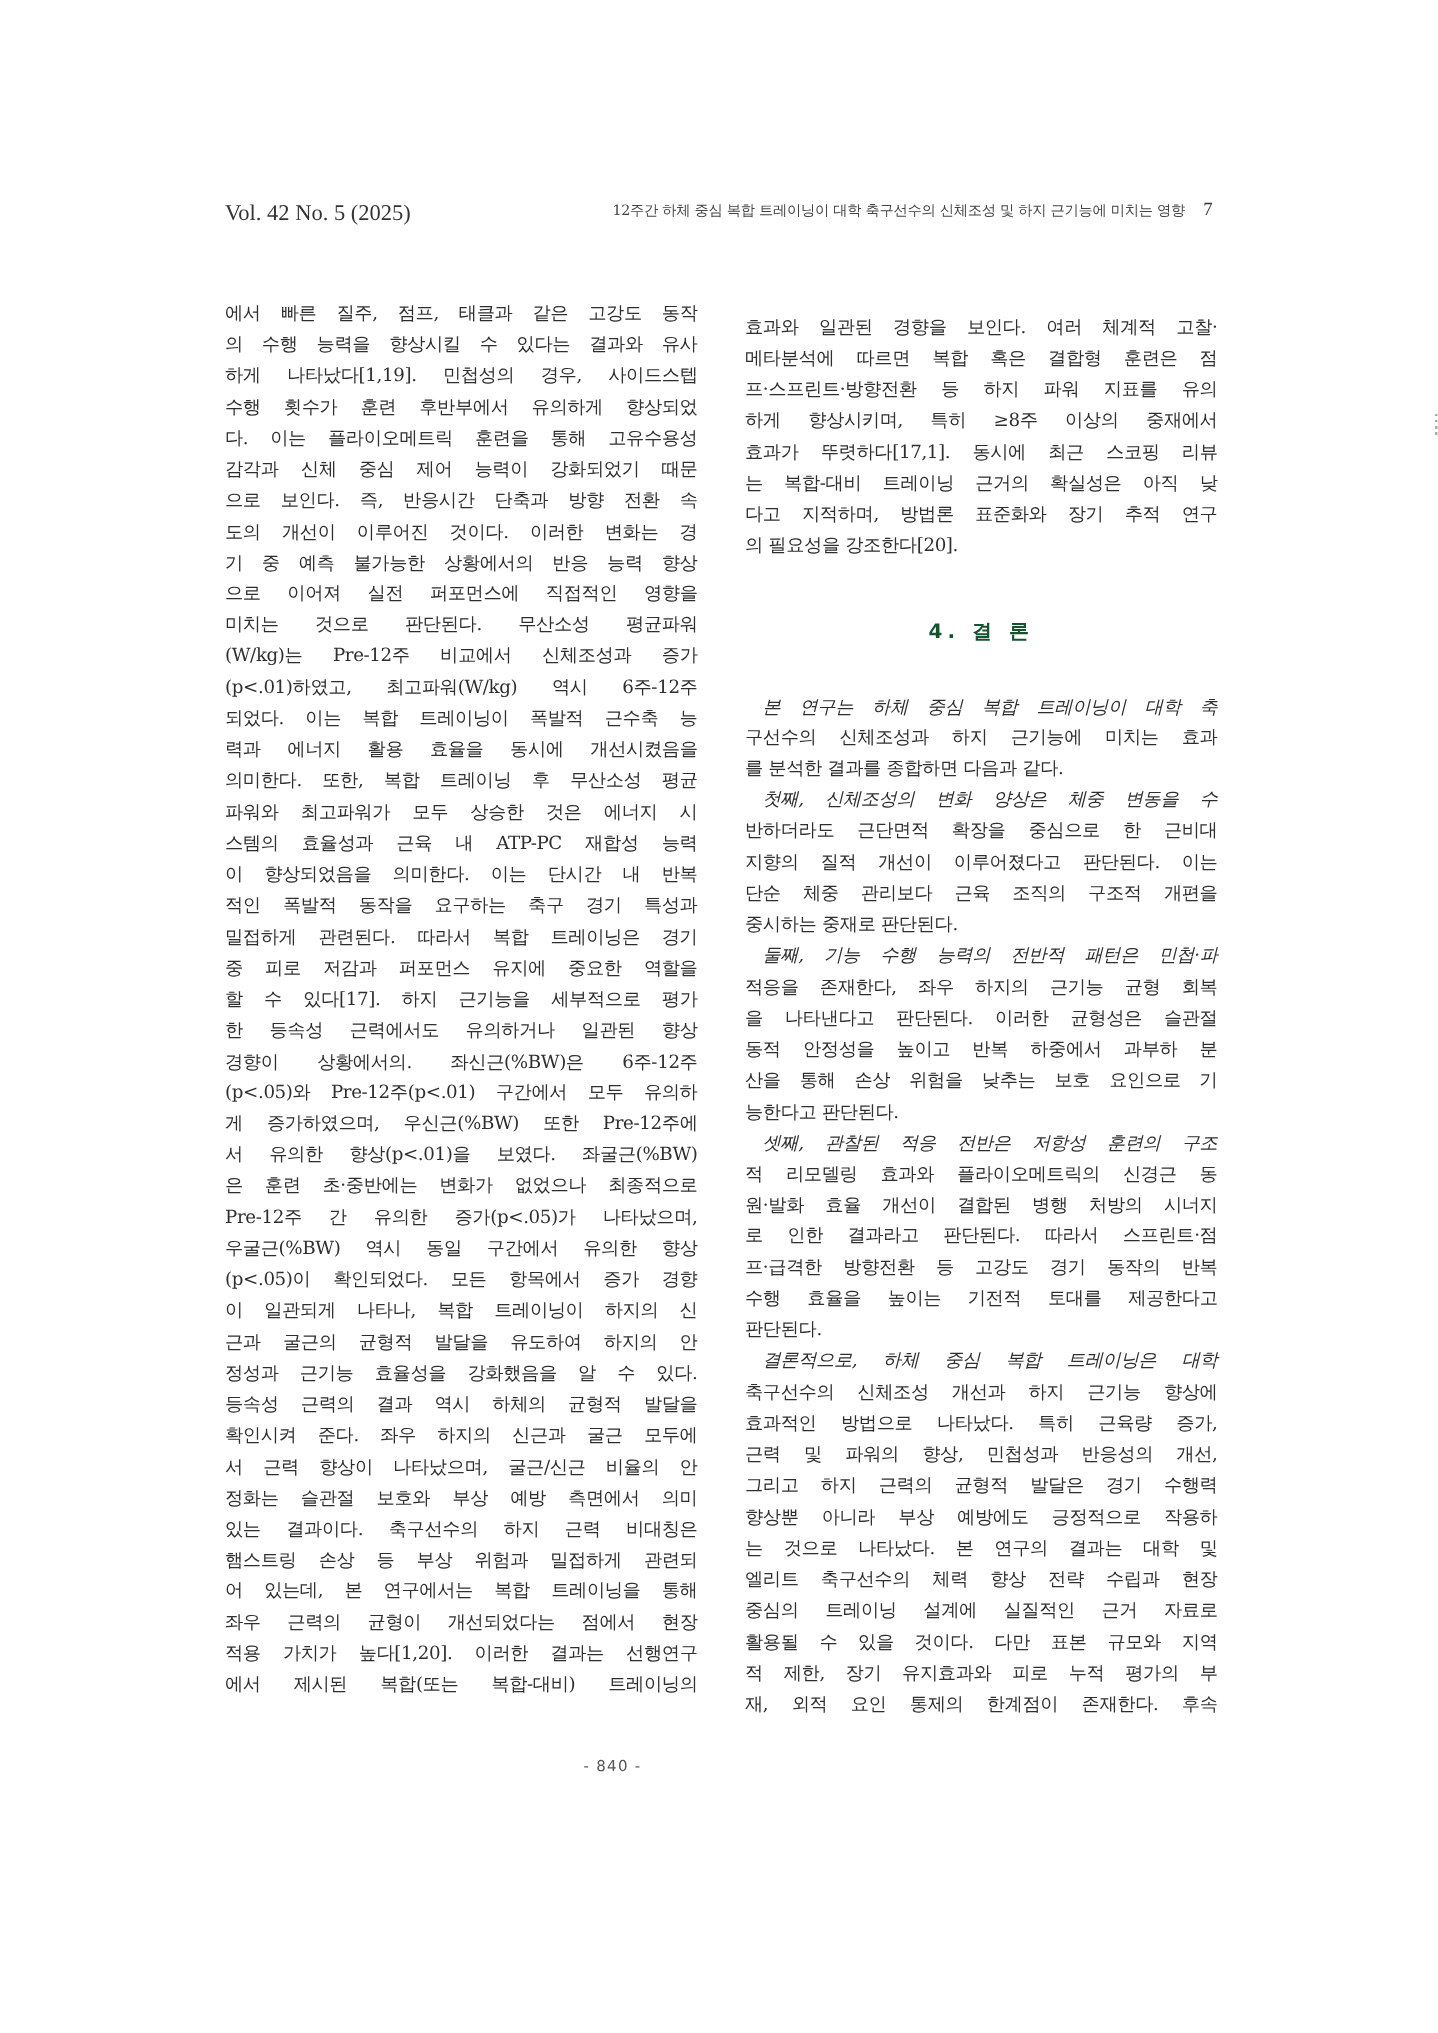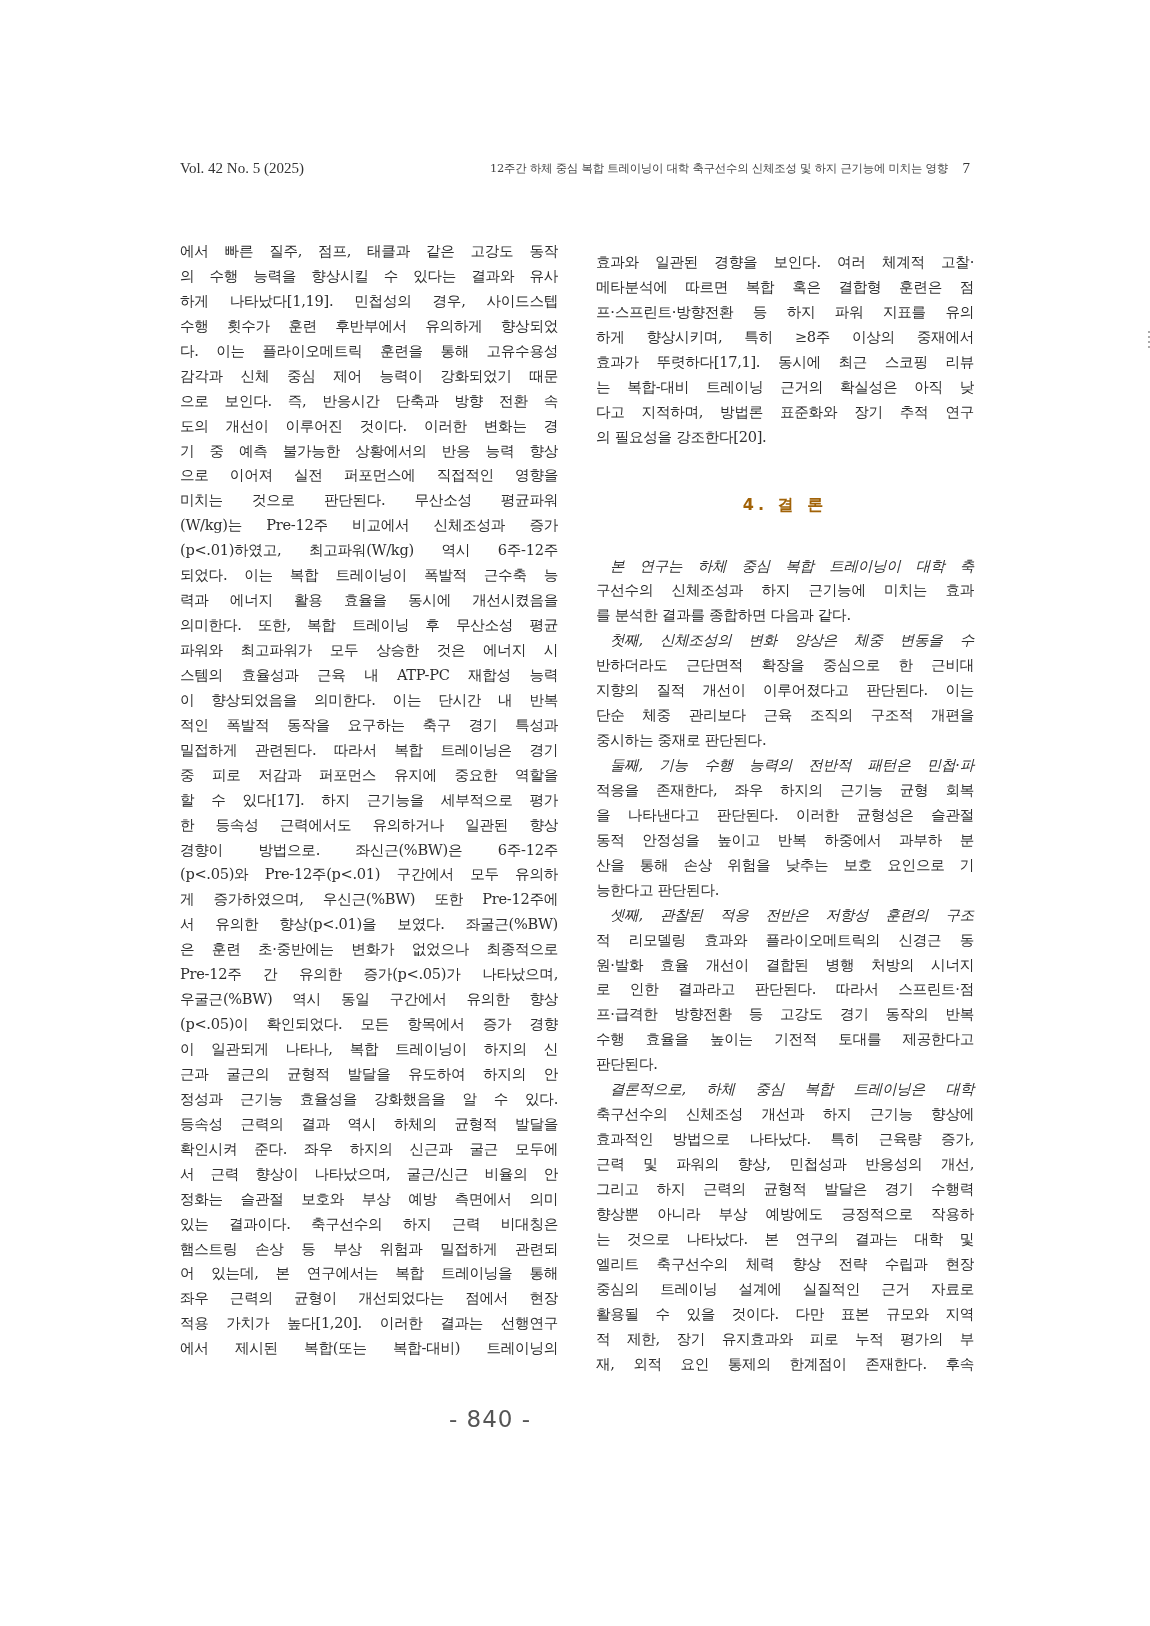--- a/index.html
+++ b/index.html
@@ -22,21 +22,21 @@
       width: 790px;
       height: 24px;
       font-size: 14px;
       color: #333;
     }
     .running-header .vol {
       position: absolute;
       left: 0;
       top: 0;
       font-family: "Liberation Serif", serif;
-      font-size: 15px;
+      font-size: 18px;
     }
     .running-header .title {
       position: absolute;
       right: 22px;
       top: 1px;
       font-size: 11.4px;
       letter-spacing: -0.2px;
       color: #444;
     }
     .running-header .pagenum {
@@ -71,34 +71,34 @@
       padding-left: 14px;
       font-style: italic;
     }
     .section-heading {
       display: block;
       text-align: center;
       font-family: "DejaVu Sans", "Liberation Sans", sans-serif;
       font-weight: bold;
       font-size: 16px;
       letter-spacing: 4px;
-      color: #a16207;
+      color: #14532d;
       height: 30px;
       line-height: 30px;
       margin-top: 40px;
       margin-bottom: 34px;
     }
     .folio {
       position: absolute;
       top: 1406px;
       left: 0;
       width: 980px;
       text-align: center;
       font-family: "DejaVu Sans", "Liberation Sans", sans-serif;
-      font-size: 23px;
+      font-size: 12px;
       color: #555;
       letter-spacing: 1px;
     }
     .bottom-cut {
       position: absolute;
       top: 1620px;
       left: 340px;
       width: 680px;
       height: 6px;
       overflow: hidden;
@@ -142,21 +142,21 @@
     <span class="line">력과 에너지 활용 효율을 동시에 개선시켰음을</span>
     <span class="line">의미한다. 또한, 복합 트레이닝 후 무산소성 평균</span>
     <span class="line">파워와 최고파워가 모두 상승한 것은 에너지 시</span>
     <span class="line">스템의 효율성과 근육 내 ATP-PC 재합성 능력</span>
     <span class="line">이 향상되었음을 의미한다. 이는 단시간 내 반복</span>
     <span class="line">적인 폭발적 동작을 요구하는 축구 경기 특성과</span>
     <span class="line">밀접하게 관련된다. 따라서 복합 트레이닝은 경기</span>
     <span class="line">중 피로 저감과 퍼포먼스 유지에 중요한 역할을</span>
     <span class="line">할 수 있다[17]. 하지 근기능을 세부적으로 평가</span>
     <span class="line">한 등속성 근력에서도 유의하거나 일관된 향상</span>
-    <span class="line">경향이 방법으로. 좌신근(%BW)은 6주-12주</span>
+    <span class="line">경향이 상황에서의. 좌신근(%BW)은 6주-12주</span>
     <span class="line">(p&lt;.05)와 Pre-12주(p&lt;.01) 구간에서 모두 유의하</span>
     <span class="line">게 증가하였으며, 우신근(%BW) 또한 Pre-12주에</span>
     <span class="line">서 유의한 향상(p&lt;.01)을 보였다. 좌굴근(%BW)</span>
     <span class="line">은 훈련 초·중반에는 변화가 없었으나 최종적으로</span>
     <span class="line">Pre-12주 간 유의한 증가(p&lt;.05)가 나타났으며,</span>
     <span class="line">우굴근(%BW) 역시 동일 구간에서 유의한 향상</span>
     <span class="line">(p&lt;.05)이 확인되었다. 모든 항목에서 증가 경향</span>
     <span class="line">이 일관되게 나타나, 복합 트레이닝이 하지의 신</span>
     <span class="line">근과 굴근의 균형적 발달을 유도하여 하지의 안</span>
     <span class="line">정성과 근기능 효율성을 강화했음을 알 수 있다.</span>

